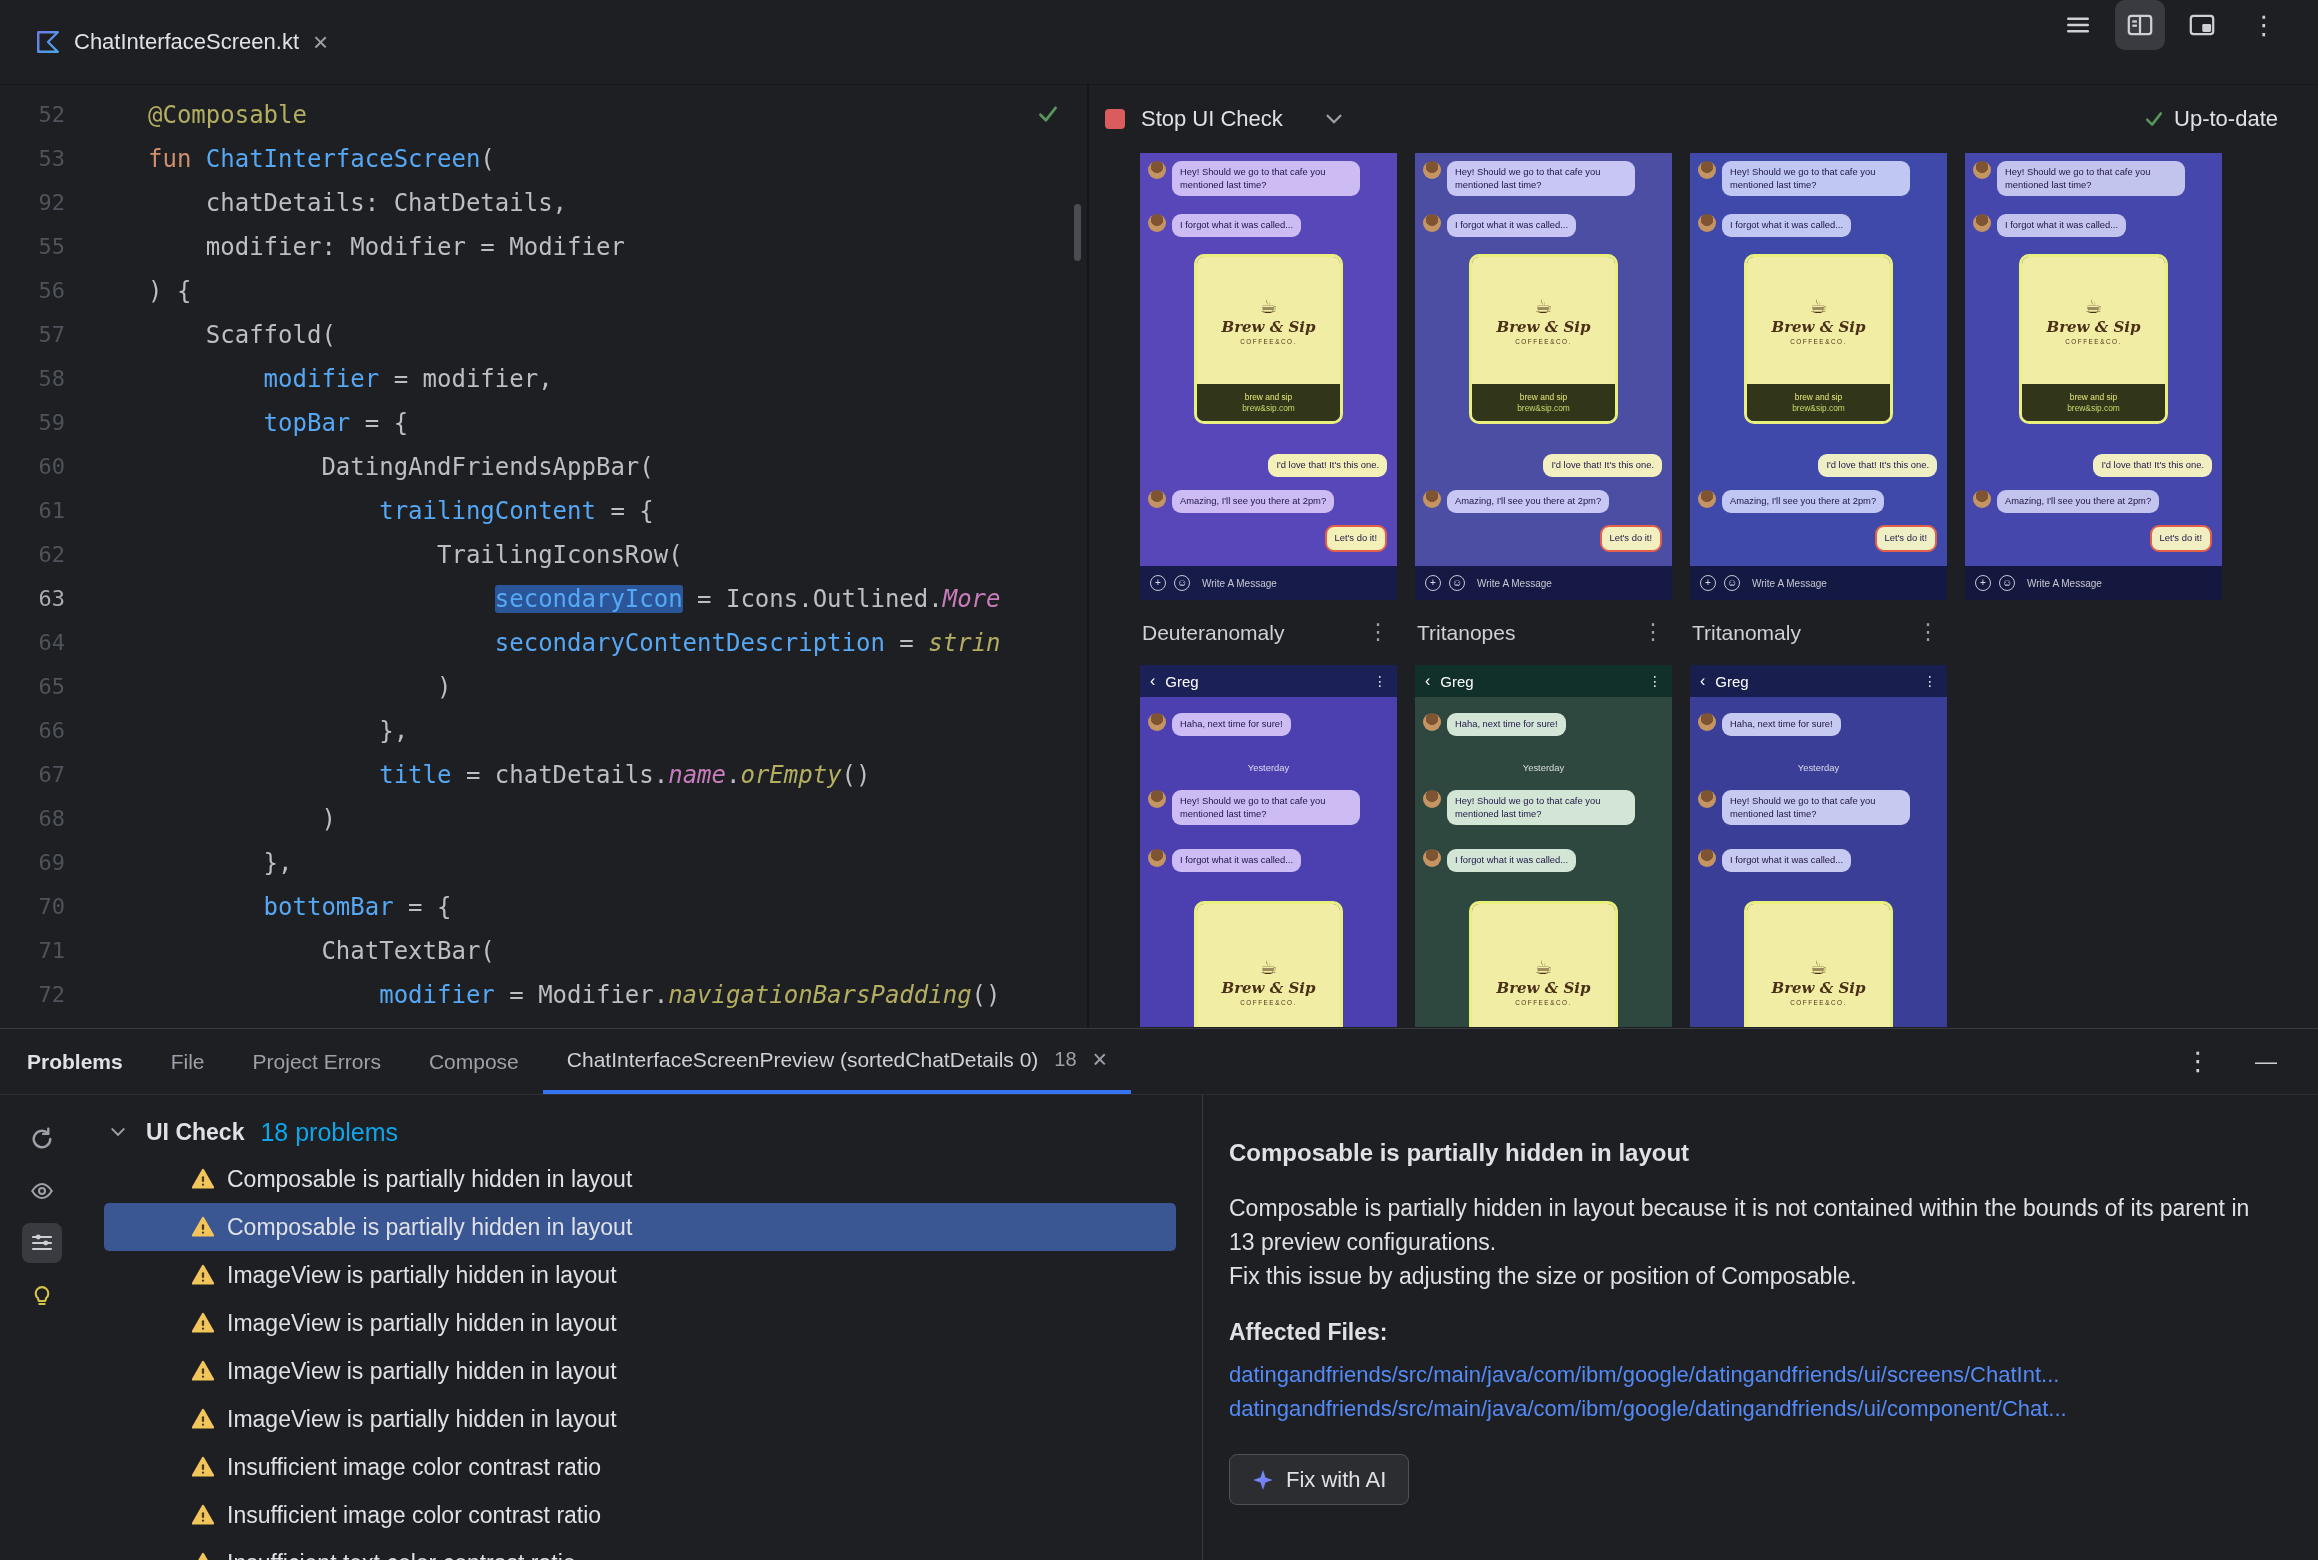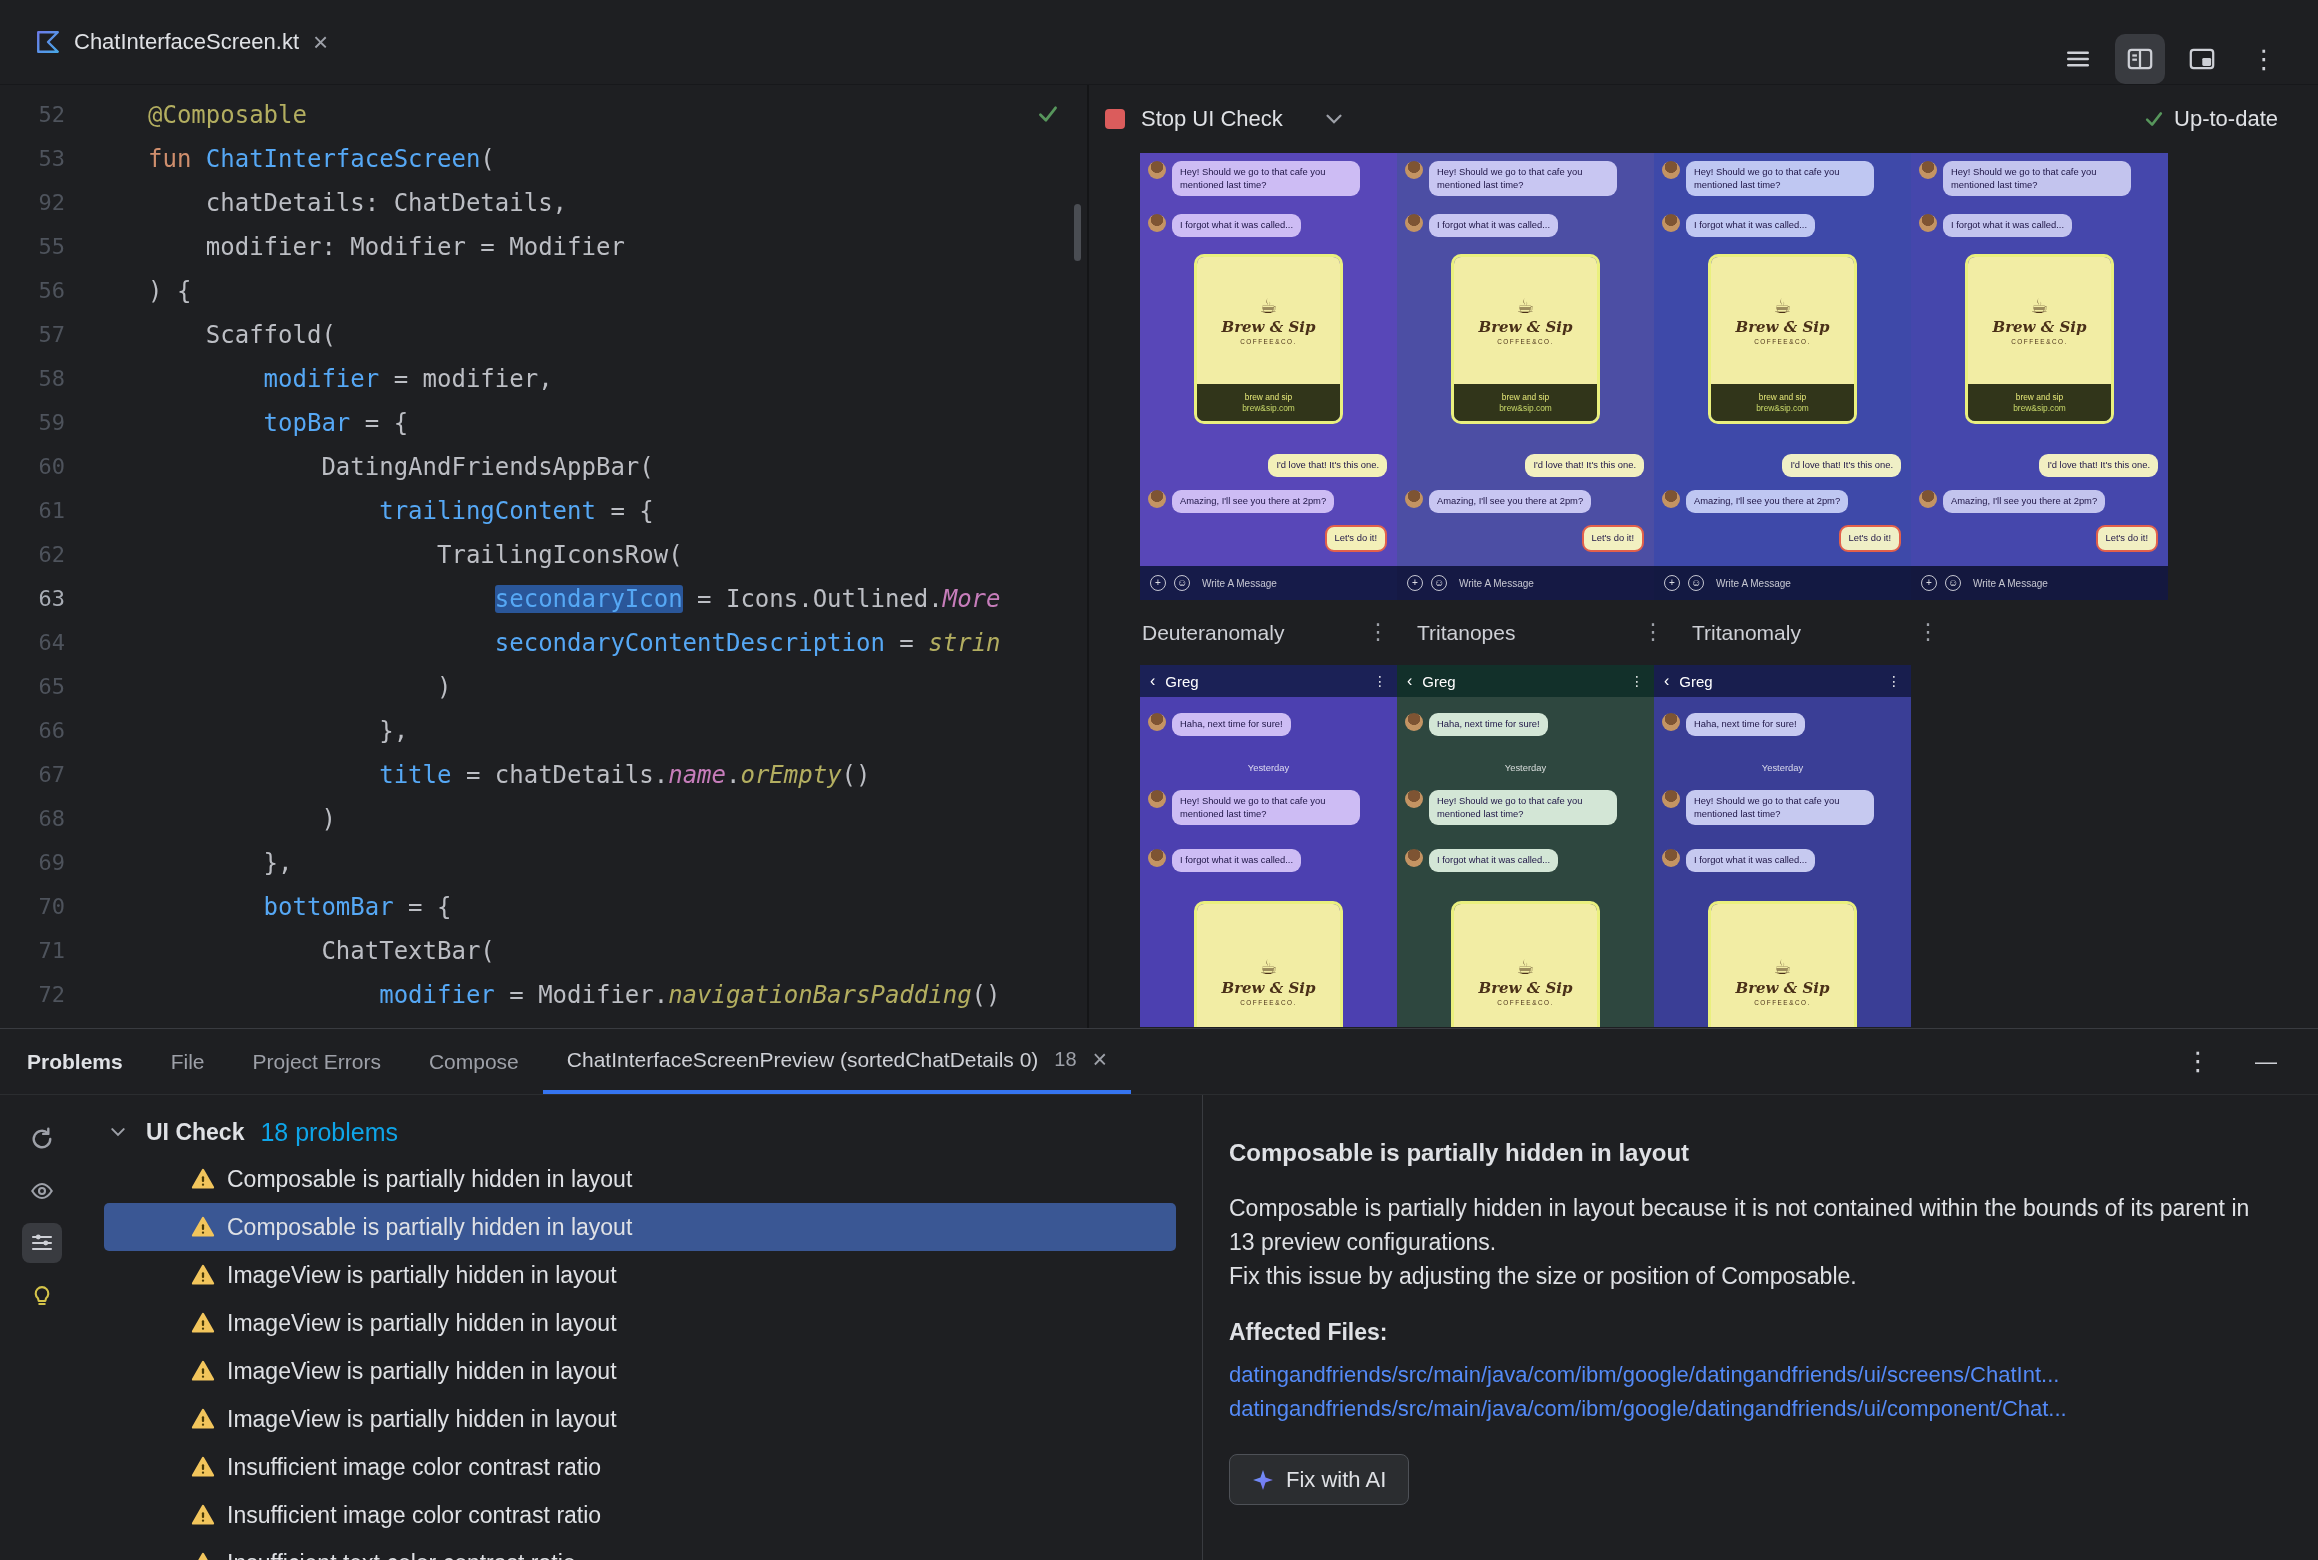--- a/index.html
+++ b/index.html
@@ -1,20 +1,20 @@
 <!DOCTYPE html>
 <html><head>
 <meta charset="utf-8">
 <style>
   *{margin:0;padding:0;box-sizing:border-box}
   html,body{width:2319px;height:1560px;overflow:hidden}
   body{background:#1E1F22;color:#DFE1E5;font-family:"Liberation Sans","DejaVu Sans",sans-serif;}
 
   
-  .titlebar{height:85px;display:flex;align-items:flex-end;padding:0 30px 0 18px;border-bottom:1px solid #17181B;}
+  .titlebar{height:85px;display:flex;align-items:flex-start;padding:0 30px 0 18px;border-bottom:1px solid #17181B;}
   .etab{display:flex;align-items:center;gap:14px;padding:0 18px;height:100%;}
   .etab-title{font-size:22px;color:#DFE1E5}
   .etab-close{color:#9DA0A8;font-size:26px;line-height:1;cursor:default}
   .tb-actions{margin-left:auto;display:flex;align-items:center;gap:12px}
   .tbtn{width:50px;height:50px;border-radius:10px;display:flex;align-items:center;justify-content:center}
   .tbtn.active{background:#393B40}
   .kebab-lg{color:#CED0D6;font-size:26px}
 
   
   .main{display:flex;height:943px;}
@@ -36,21 +36,21 @@
   .ed-scroll{position:absolute;top:119px;right:6px;width:7px;height:57px;border-radius:4px;background:#4A4D53}
 
   
   .preview{flex:1;display:flex;flex-direction:column;min-width:0}
   .pv-toolbar{height:68px;display:flex;align-items:center;padding:0 41px 0 16px;gap:16px;flex:none}
   .stop-sq{width:20px;height:20px;border-radius:4px;background:#DB5C5C;flex:none}
   .stop-label{font-size:22px;color:#DFE1E5}
   .pv-chevron{margin-left:26px;display:flex}
   .pv-status{margin-left:auto;display:flex;align-items:center;gap:10px;font-size:22px;color:#DFE1E5}
   .pv-scroll{flex:1;overflow:hidden;padding-left:51px}
-  .pv-row{display:flex;}
+  .pv-row{display:flex;gap:18px}
   .pv-row.r1{height:447px}
   .pv-labels{height:65px;display:flex;gap:18px;align-items:center}
   .pv-label-cell{width:257px;flex:none;display:flex;align-items:flex-start;justify-content:space-between;padding:0 8px 0 2px}
   .pv-label{font-size:21px;color:#CED0D6}
   .kebab{color:#9DA0A8;font-size:22px;line-height:1}
   .pv-row.r2{height:362px}
 
   
   .pcard{width:257px;position:relative;overflow:hidden;flex:none}
   .row1{height:447px}

